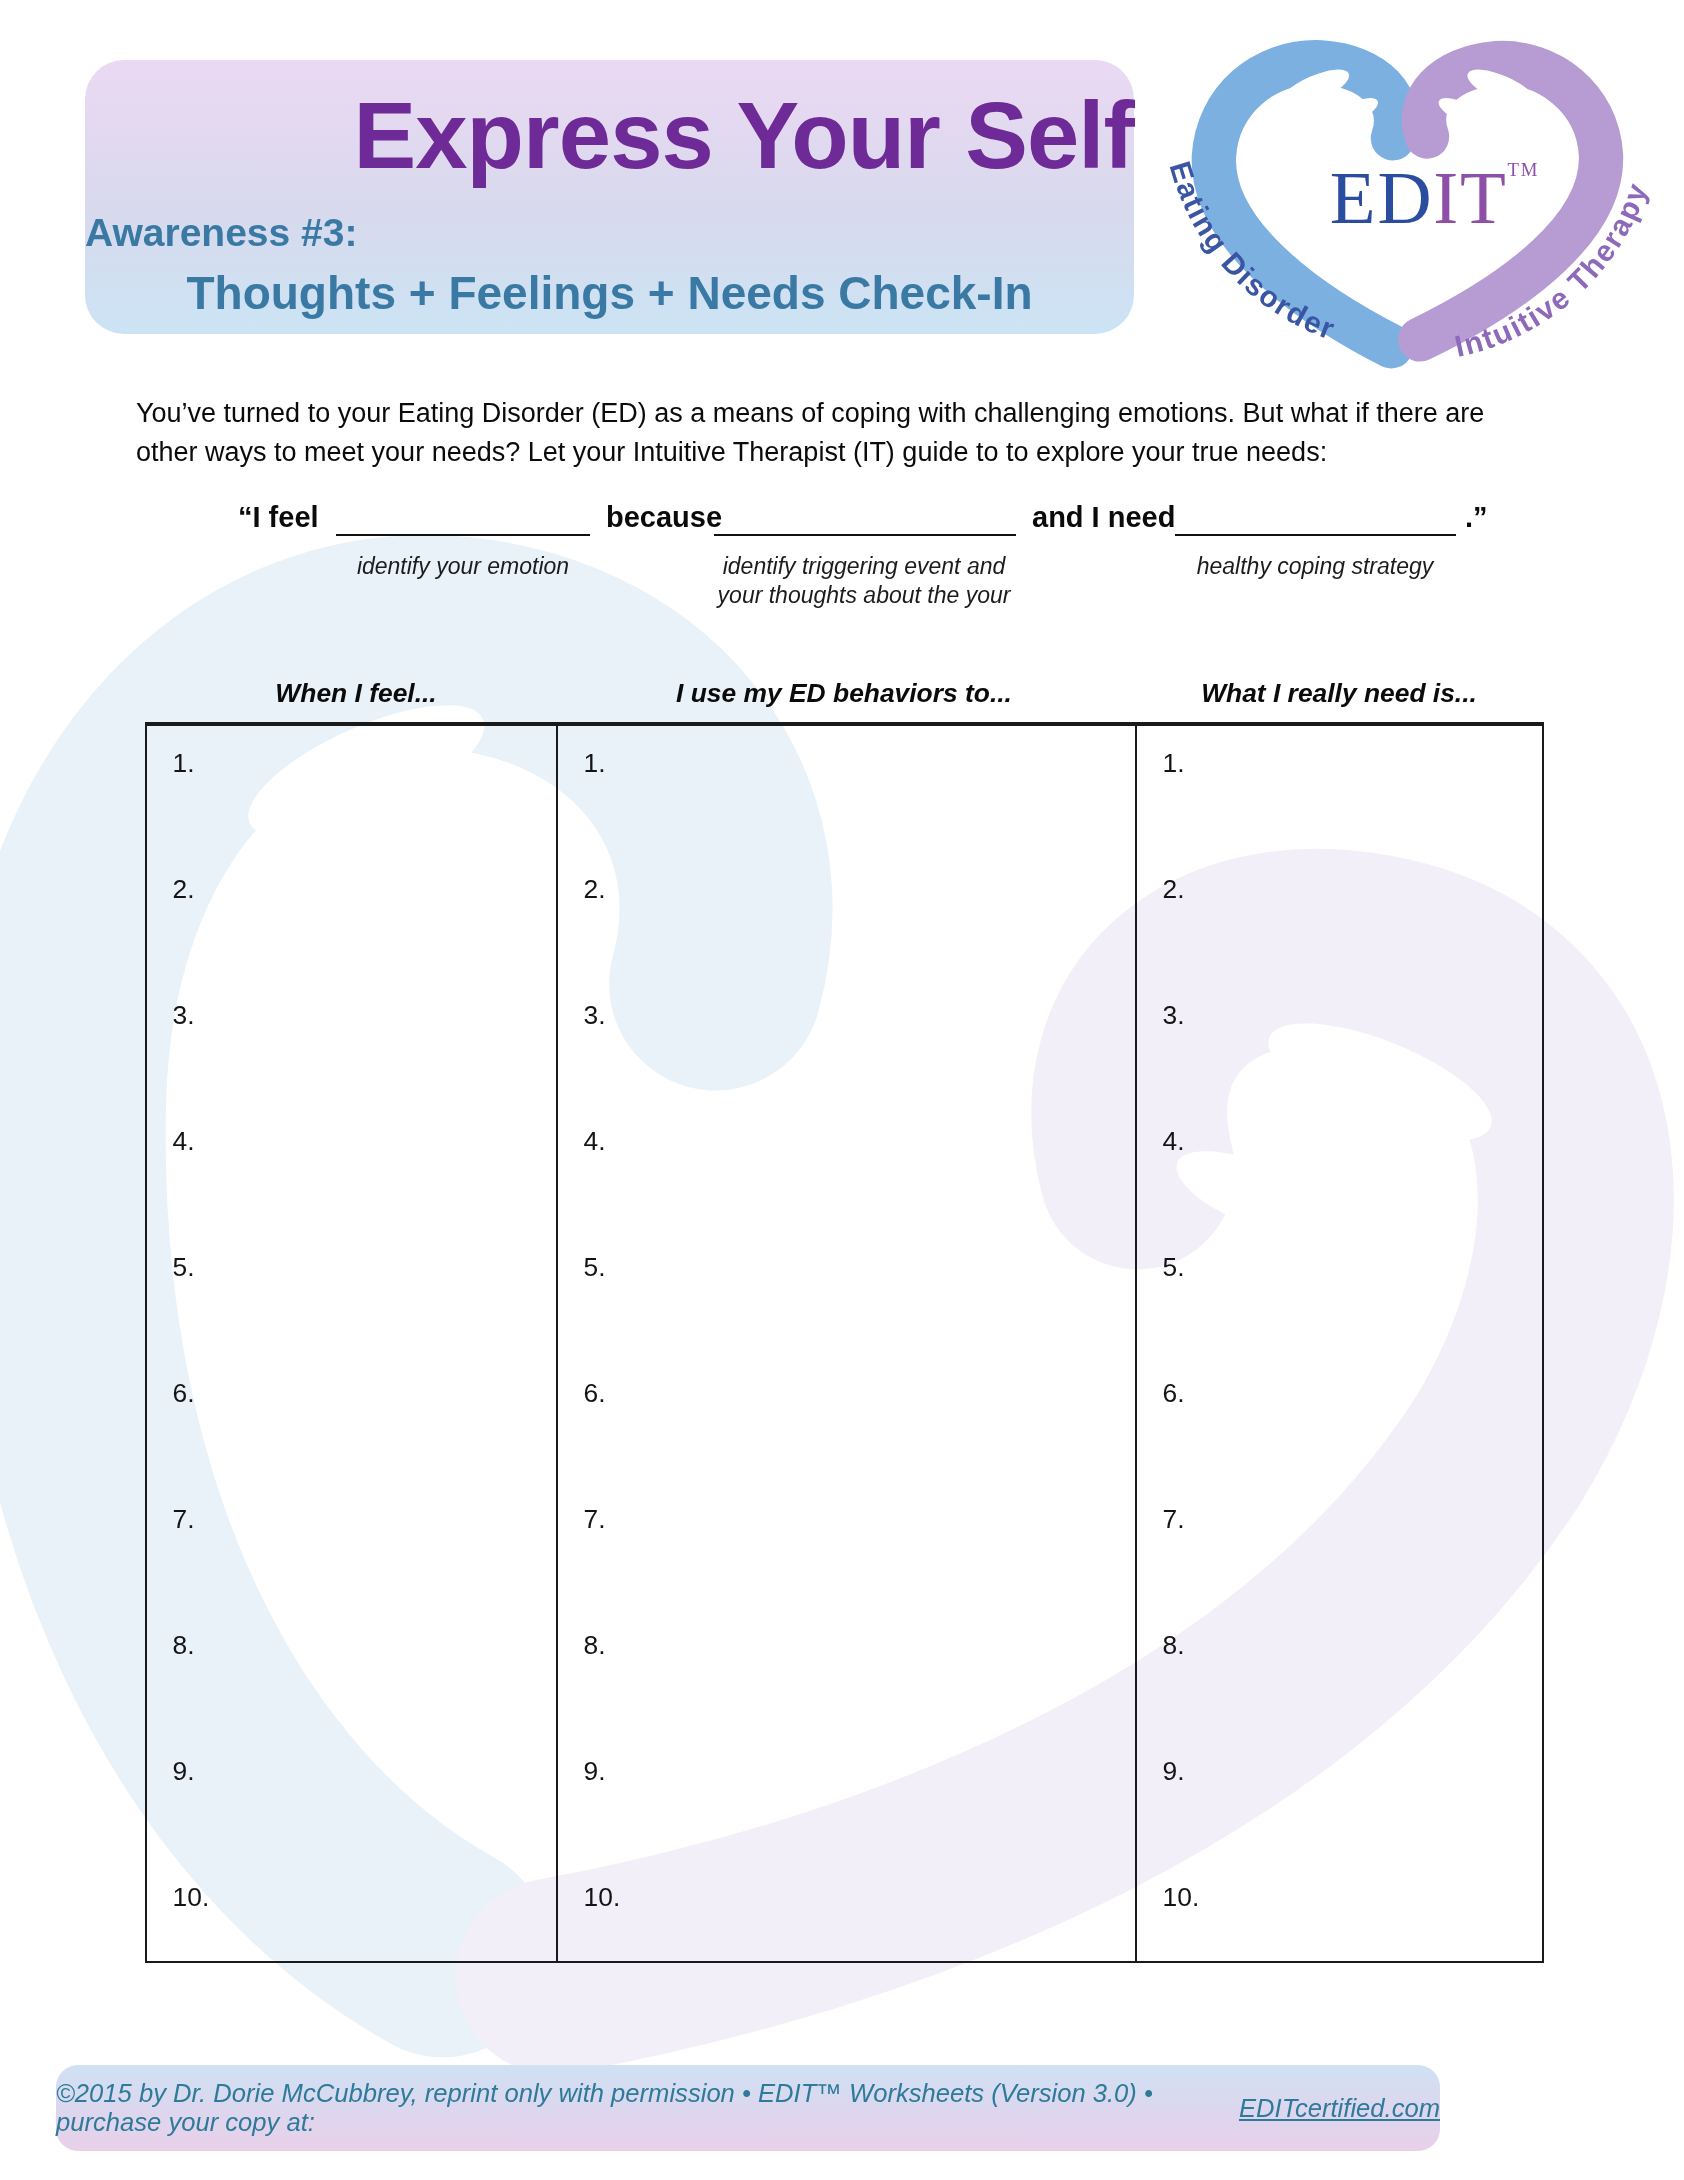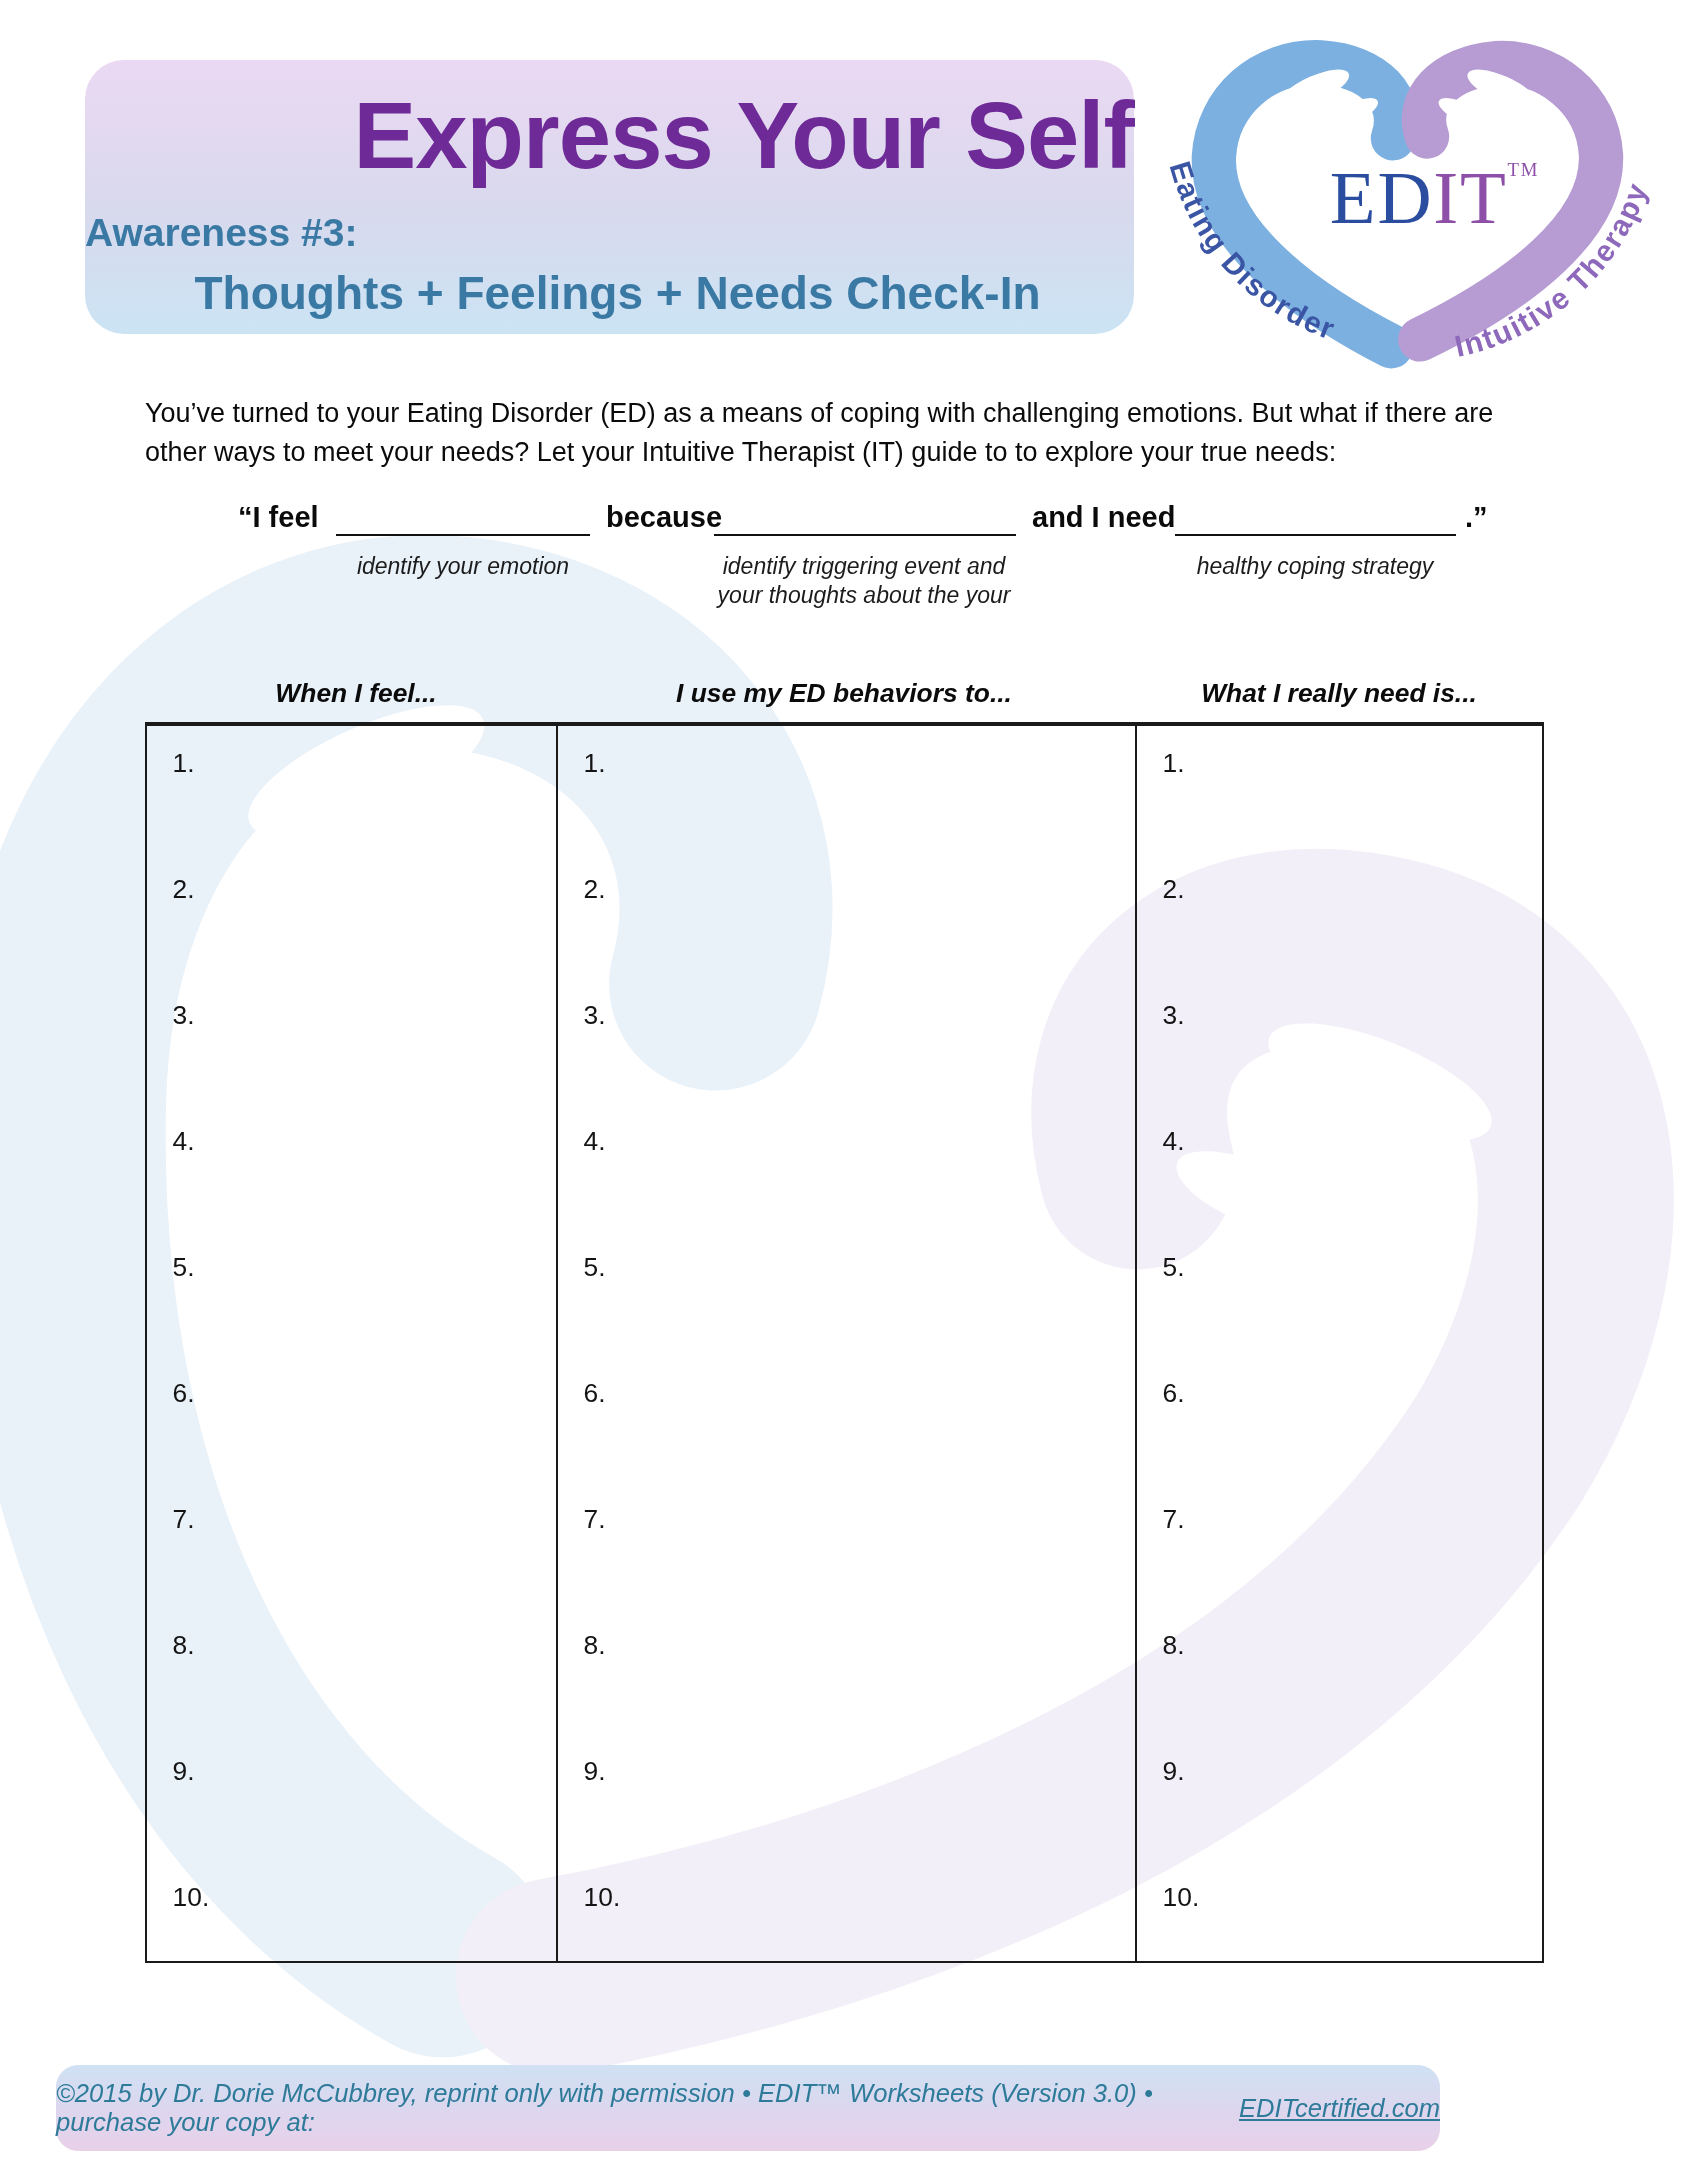--- a/index.html
+++ b/index.html
@@ -19,30 +19,30 @@
   .title{
     position:absolute;left:0;top:29px;width:100%;text-align:right;
     font-size:94px;font-weight:bold;color:#6e2a96;line-height:1;letter-spacing:-0.9px;
   }
   .sub1{
     position:absolute;left:0;top:153px;width:100%;text-align:left;
     font-size:39px;font-weight:bold;color:#3a79a4;line-height:1;
   }
   .sub2{
     position:absolute;left:0;top:210px;width:100%;text-align:center;
-    font-size:46px;font-weight:bold;color:#3a79a4;line-height:1;padding-left:8px;
+    font-size:46px;font-weight:bold;color:#3a79a4;line-height:1;
   }
 
   
   .logo{position:absolute;left:1150px;top:24px;width:520px;height:341px;overflow:visible;}
 
   
   .intro{
     position:absolute;left:136px;top:394px;width:1499px;
-    font-size:27px;line-height:39px;color:#0b0b0b;margin-left:9px;
+    font-size:27px;line-height:39px;color:#0b0b0b;
   }
 
   
   .sentence-word{position:absolute;font-size:29px;font-weight:bold;color:#0b0b0b;top:503px;line-height:1;}
   .blank{position:absolute;top:506px;height:28px;border-bottom:2.6px solid #111;}
   .sublabel{
     position:absolute;top:552px;transform:translateX(-50%);
     font-size:23px;font-style:italic;color:#1c1c1c;line-height:29px;text-align:center;
   }
 

